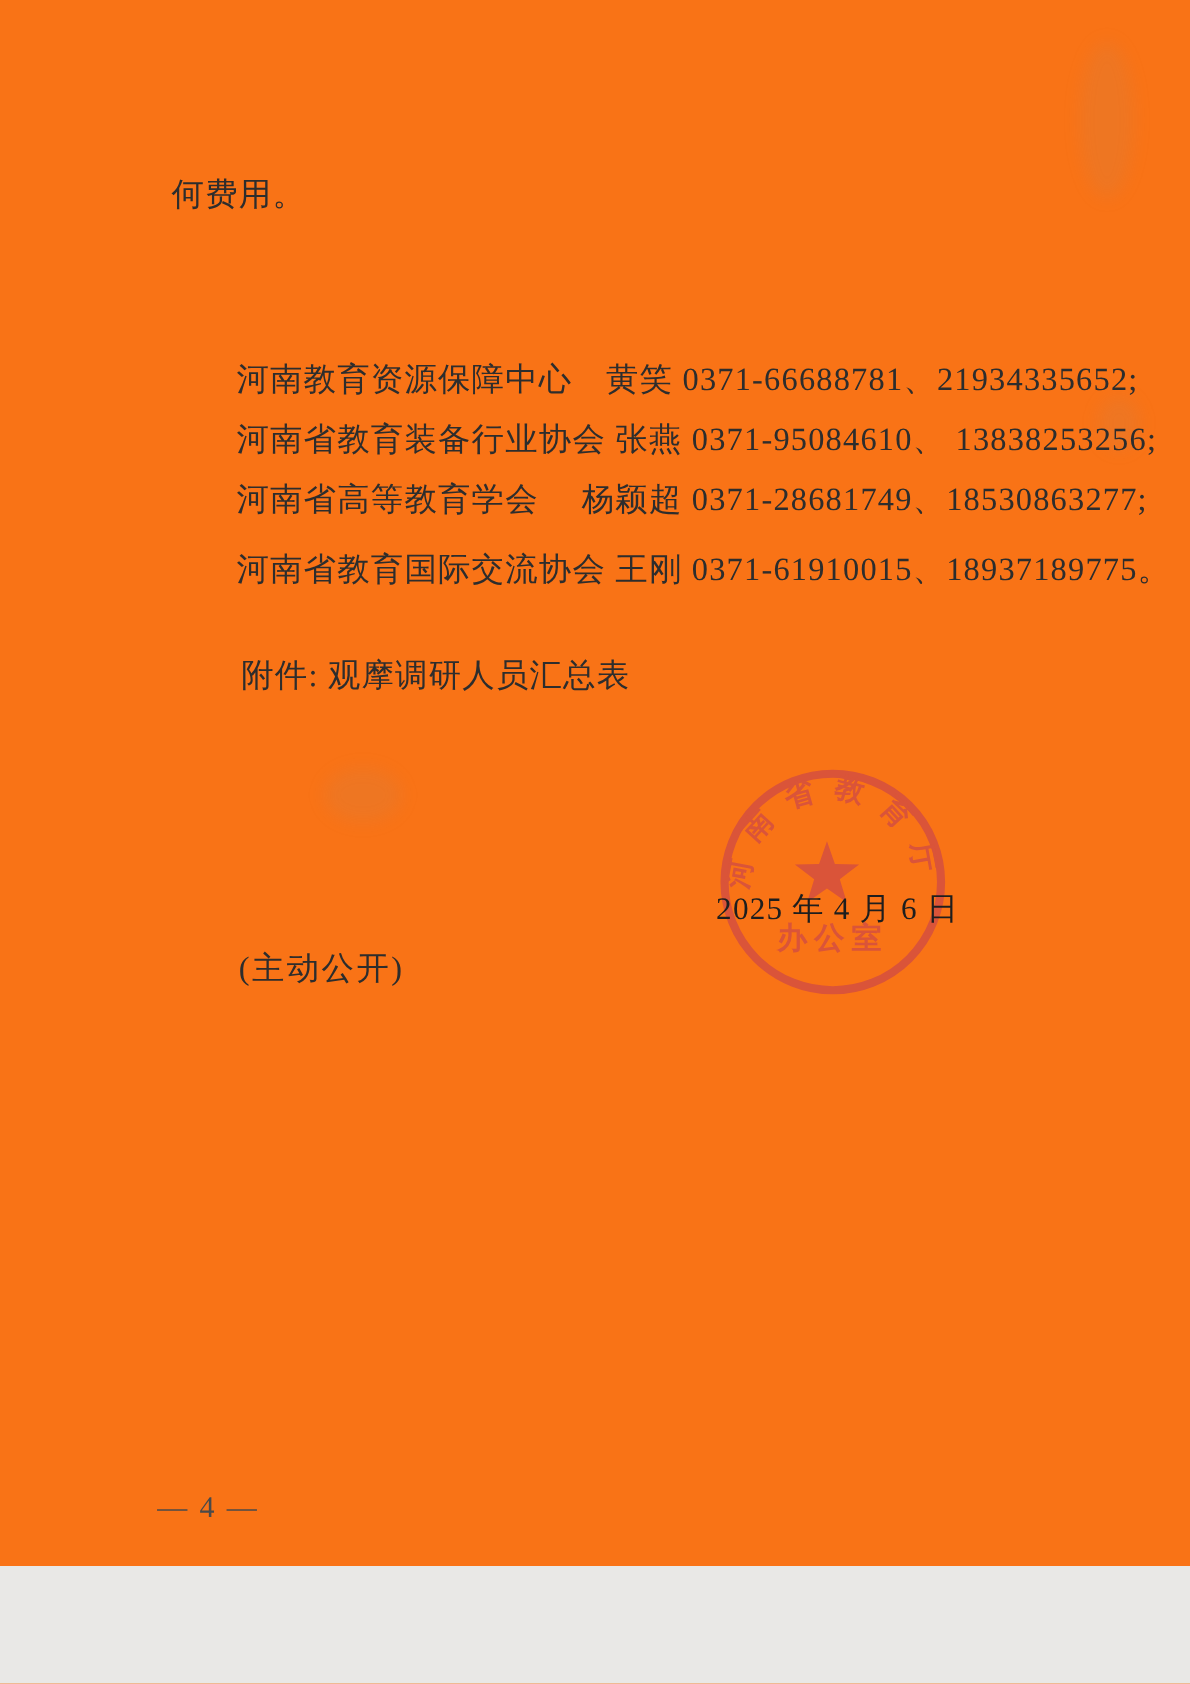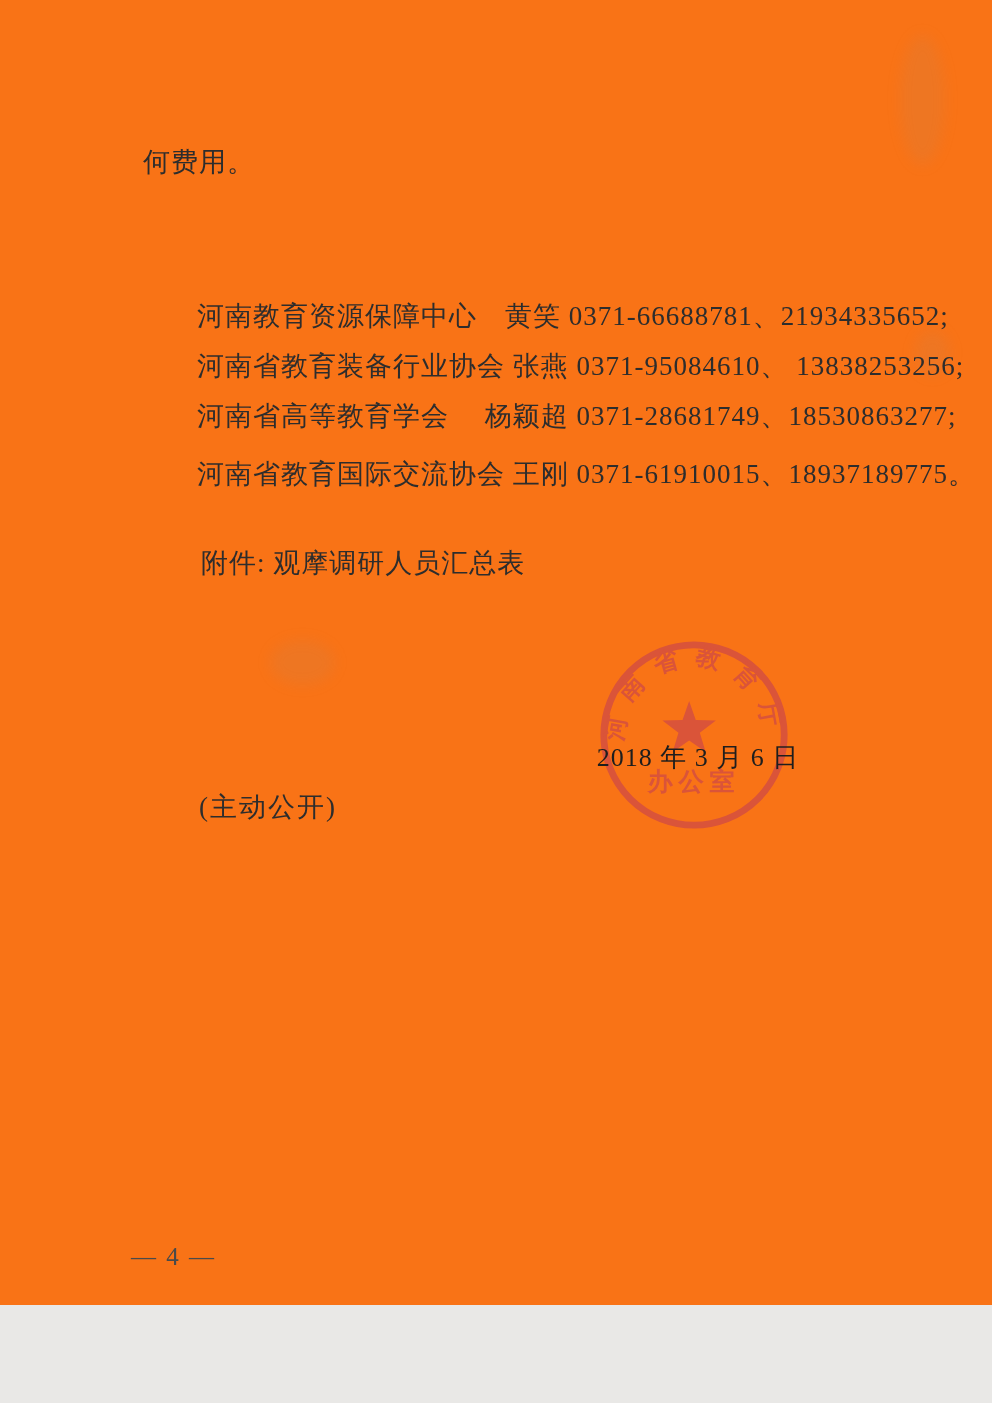--- a/index.html
+++ b/index.html
@@ -105,19 +105,19 @@
       <path id="sealArc" d="M 32.3 124.6 A 72 72 0 1 1 167.7 124.6" fill="none"></path>
     </defs>
     <circle cx="100" cy="100" r="93" fill="none" stroke="#d6503e" stroke-width="7"></circle>
     <text font-size="25" letter-spacing="15" fill="#d6503e" text-anchor="middle">
       <textPath href="#sealArc" startOffset="50%">河南省教育厅</textPath>
     </text>
     <polygon fill="#d6503e" points="95,65 101.8,84.6 122.6,85 106,97.6 112,117.5 95,105.6 78,117.5 84,97.6 67.4,85 88.2,84.6"></polygon>
     <text x="100" y="157" text-anchor="middle" font-size="26" letter-spacing="6" fill="#d6503e">办公室</text>
   </svg>
 
-  <p class="date-line">2018 年 3 月 6 日</p>
+  <p class="date-line">2025 年 4 月 6 日</p>
 
   <p class="publicity-line" style="left:199px; top:789px;">(主动公开)</p>
 
   <p class="page-number">— 4 —</p>
 
 </main>
 
 </body></html>

